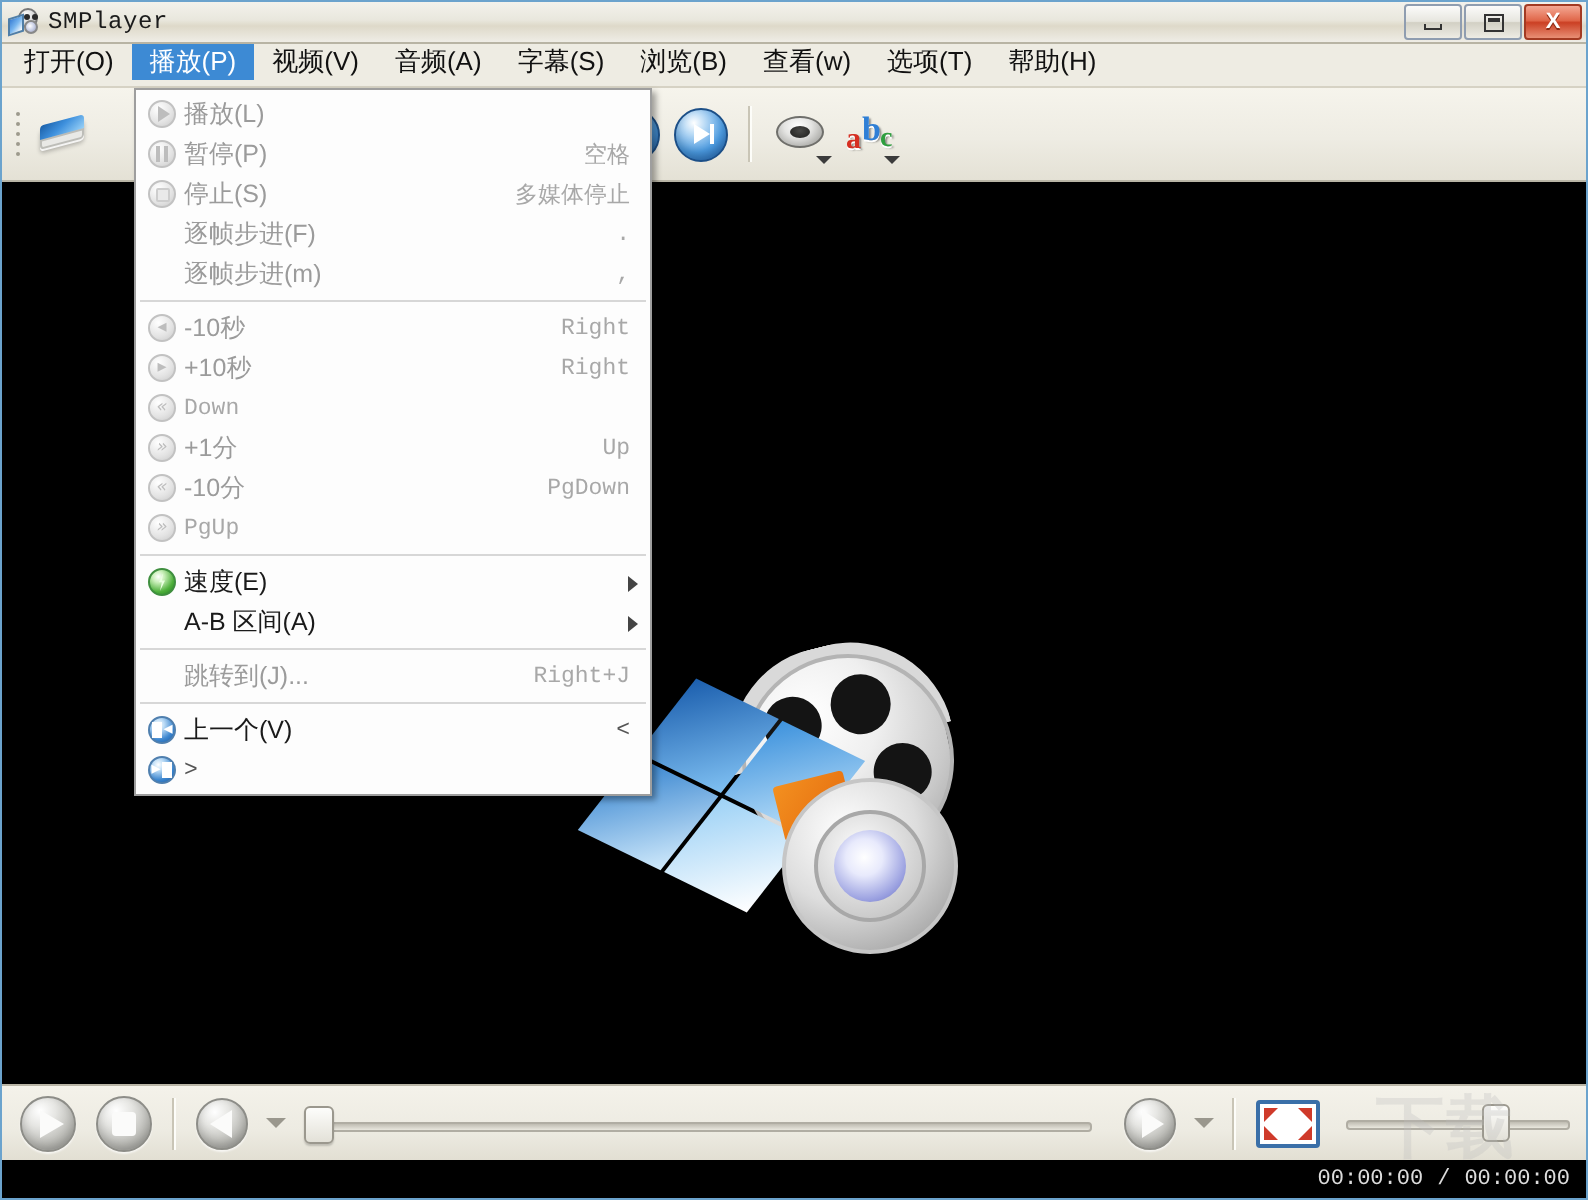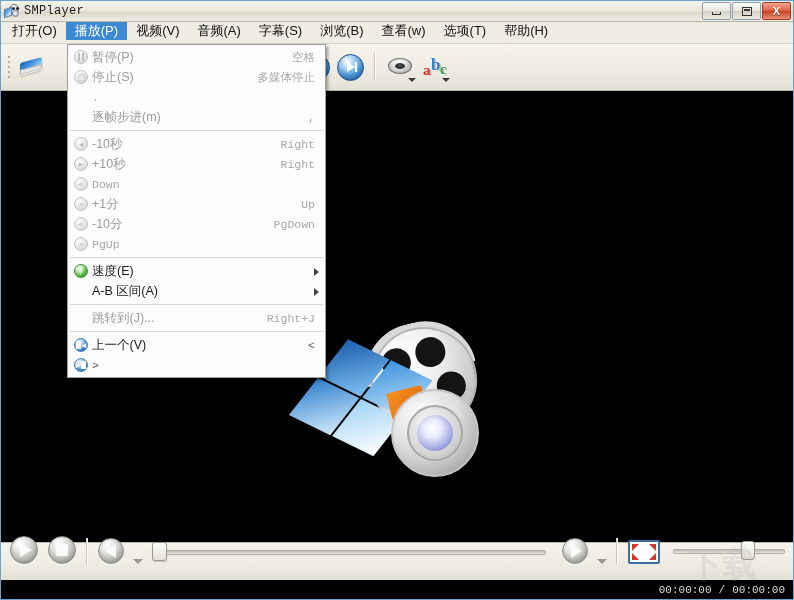--- a/index.html
+++ b/index.html
@@ -190,21 +190,21 @@
   }
   .logo .spk-in{
     position:absolute;left:104px;top:92px;width:36px;height:36px;border-radius:50%;
     background:radial-gradient(circle at 42% 38%,#ffffff 0%,#e8eafc 30%,#9aa0e0 70%,#5d64b8 100%);
   }
   
   .bottom{
     flex:0 0 38px;height:38px;
     background:linear-gradient(to bottom,#f4f2ea 0%,#edebE2 60%,#e2dfd3 100%);
     border-top:1px solid #b9b5a6;
-    display:flex;align-items:flex-end;position:relative;box-sizing:border-box;padding:16px 4px;
+    display:flex;align-items:center;position:relative;box-sizing:border-box;padding:16px 4px;
   }
   .rbtn{
     width:28px;height:28px;border-radius:50%;margin:0 5px;
     background:radial-gradient(circle at 35% 25%,#ffffff 0%,#e6e6e3 30%,#b5b5b0 70%,#8f8f8b 100%);
     border:1px solid #8d8d88;box-sizing:border-box;
     display:flex;align-items:center;justify-content:center;
     box-shadow:inset 0 -2px 4px rgba(0,0,0,.15),0 1px 1px rgba(255,255,255,.7);
   }
   .rbtn.sm{width:26px;height:26px;}
   .play-g{width:0;height:0;border-top:7px solid transparent;border-bottom:7px solid transparent;border-left:12px solid #fbfbfa;margin-left:3px;}
@@ -433,37 +433,47 @@
     <span>00:00:00</span>
     <span class="tsep">/</span>
     <span>00:00:00</span>
   </div>
 
   <div class="dropdown">
 
     <div class="mrow">
       <span class="mi">
           <span class="mi-circ">
+            <i class="g-play"></i>
+          </span>
+        </span>
+      <span class="mlabel">播放(L)</span>
+      <span class="mshort"></span>
+    </div>
+    <div class="mrow">
+      <span class="mi">
+          <span class="mi-circ">
             <i class="g-pause"></i>
           </span>
         </span>
       <span class="mlabel">暂停(P)</span>
       <span class="mshort">空格</span>
     </div>
     <div class="mrow">
       <span class="mi">
           <span class="mi-circ">
             <i class="g-stop"></i>
           </span>
         </span>
       <span class="mlabel">停止(S)</span>
       <span class="mshort">多媒体停止</span>
     </div>
     <div class="mrow">
       <span class="mi"></span>
+      <span class="mlabel">逐帧步进(F)</span>
       <span class="mshort">.</span>
     </div>
     <div class="mrow">
       <span class="mi"></span>
       <span class="mlabel">逐帧步进(m)</span>
       <span class="mshort">,</span>
     </div>
 
     <div class="msep"></div>
 

